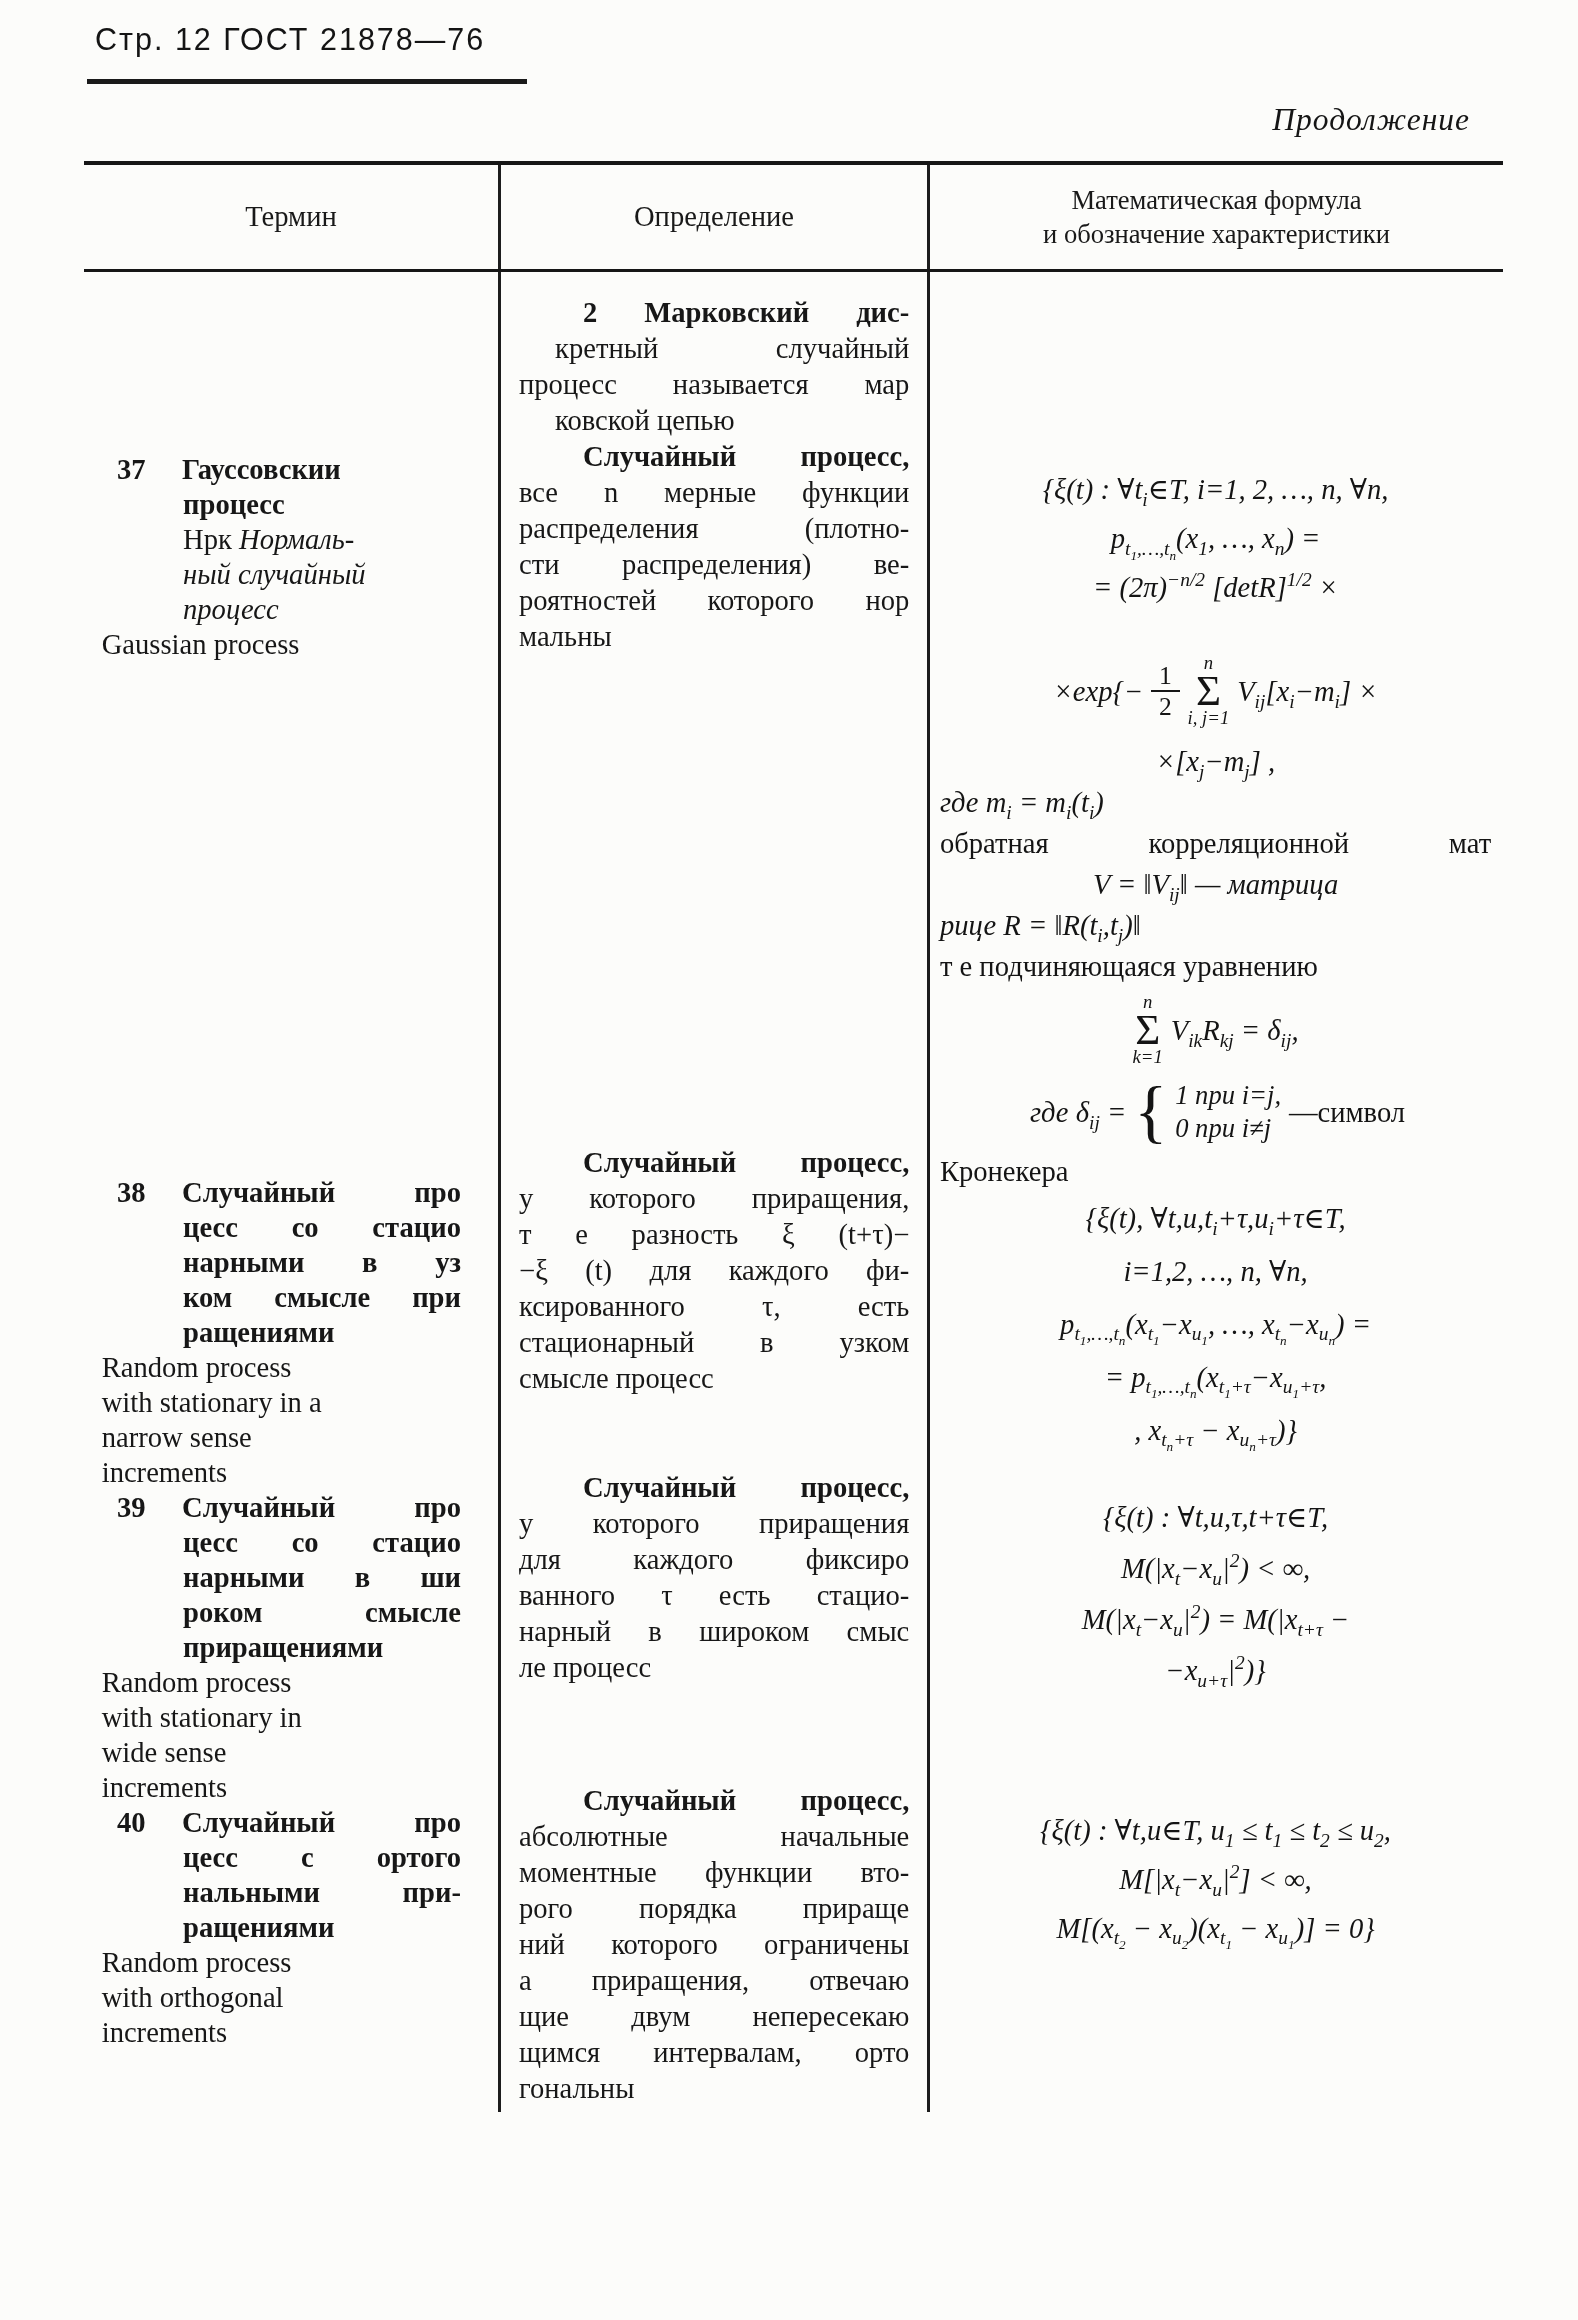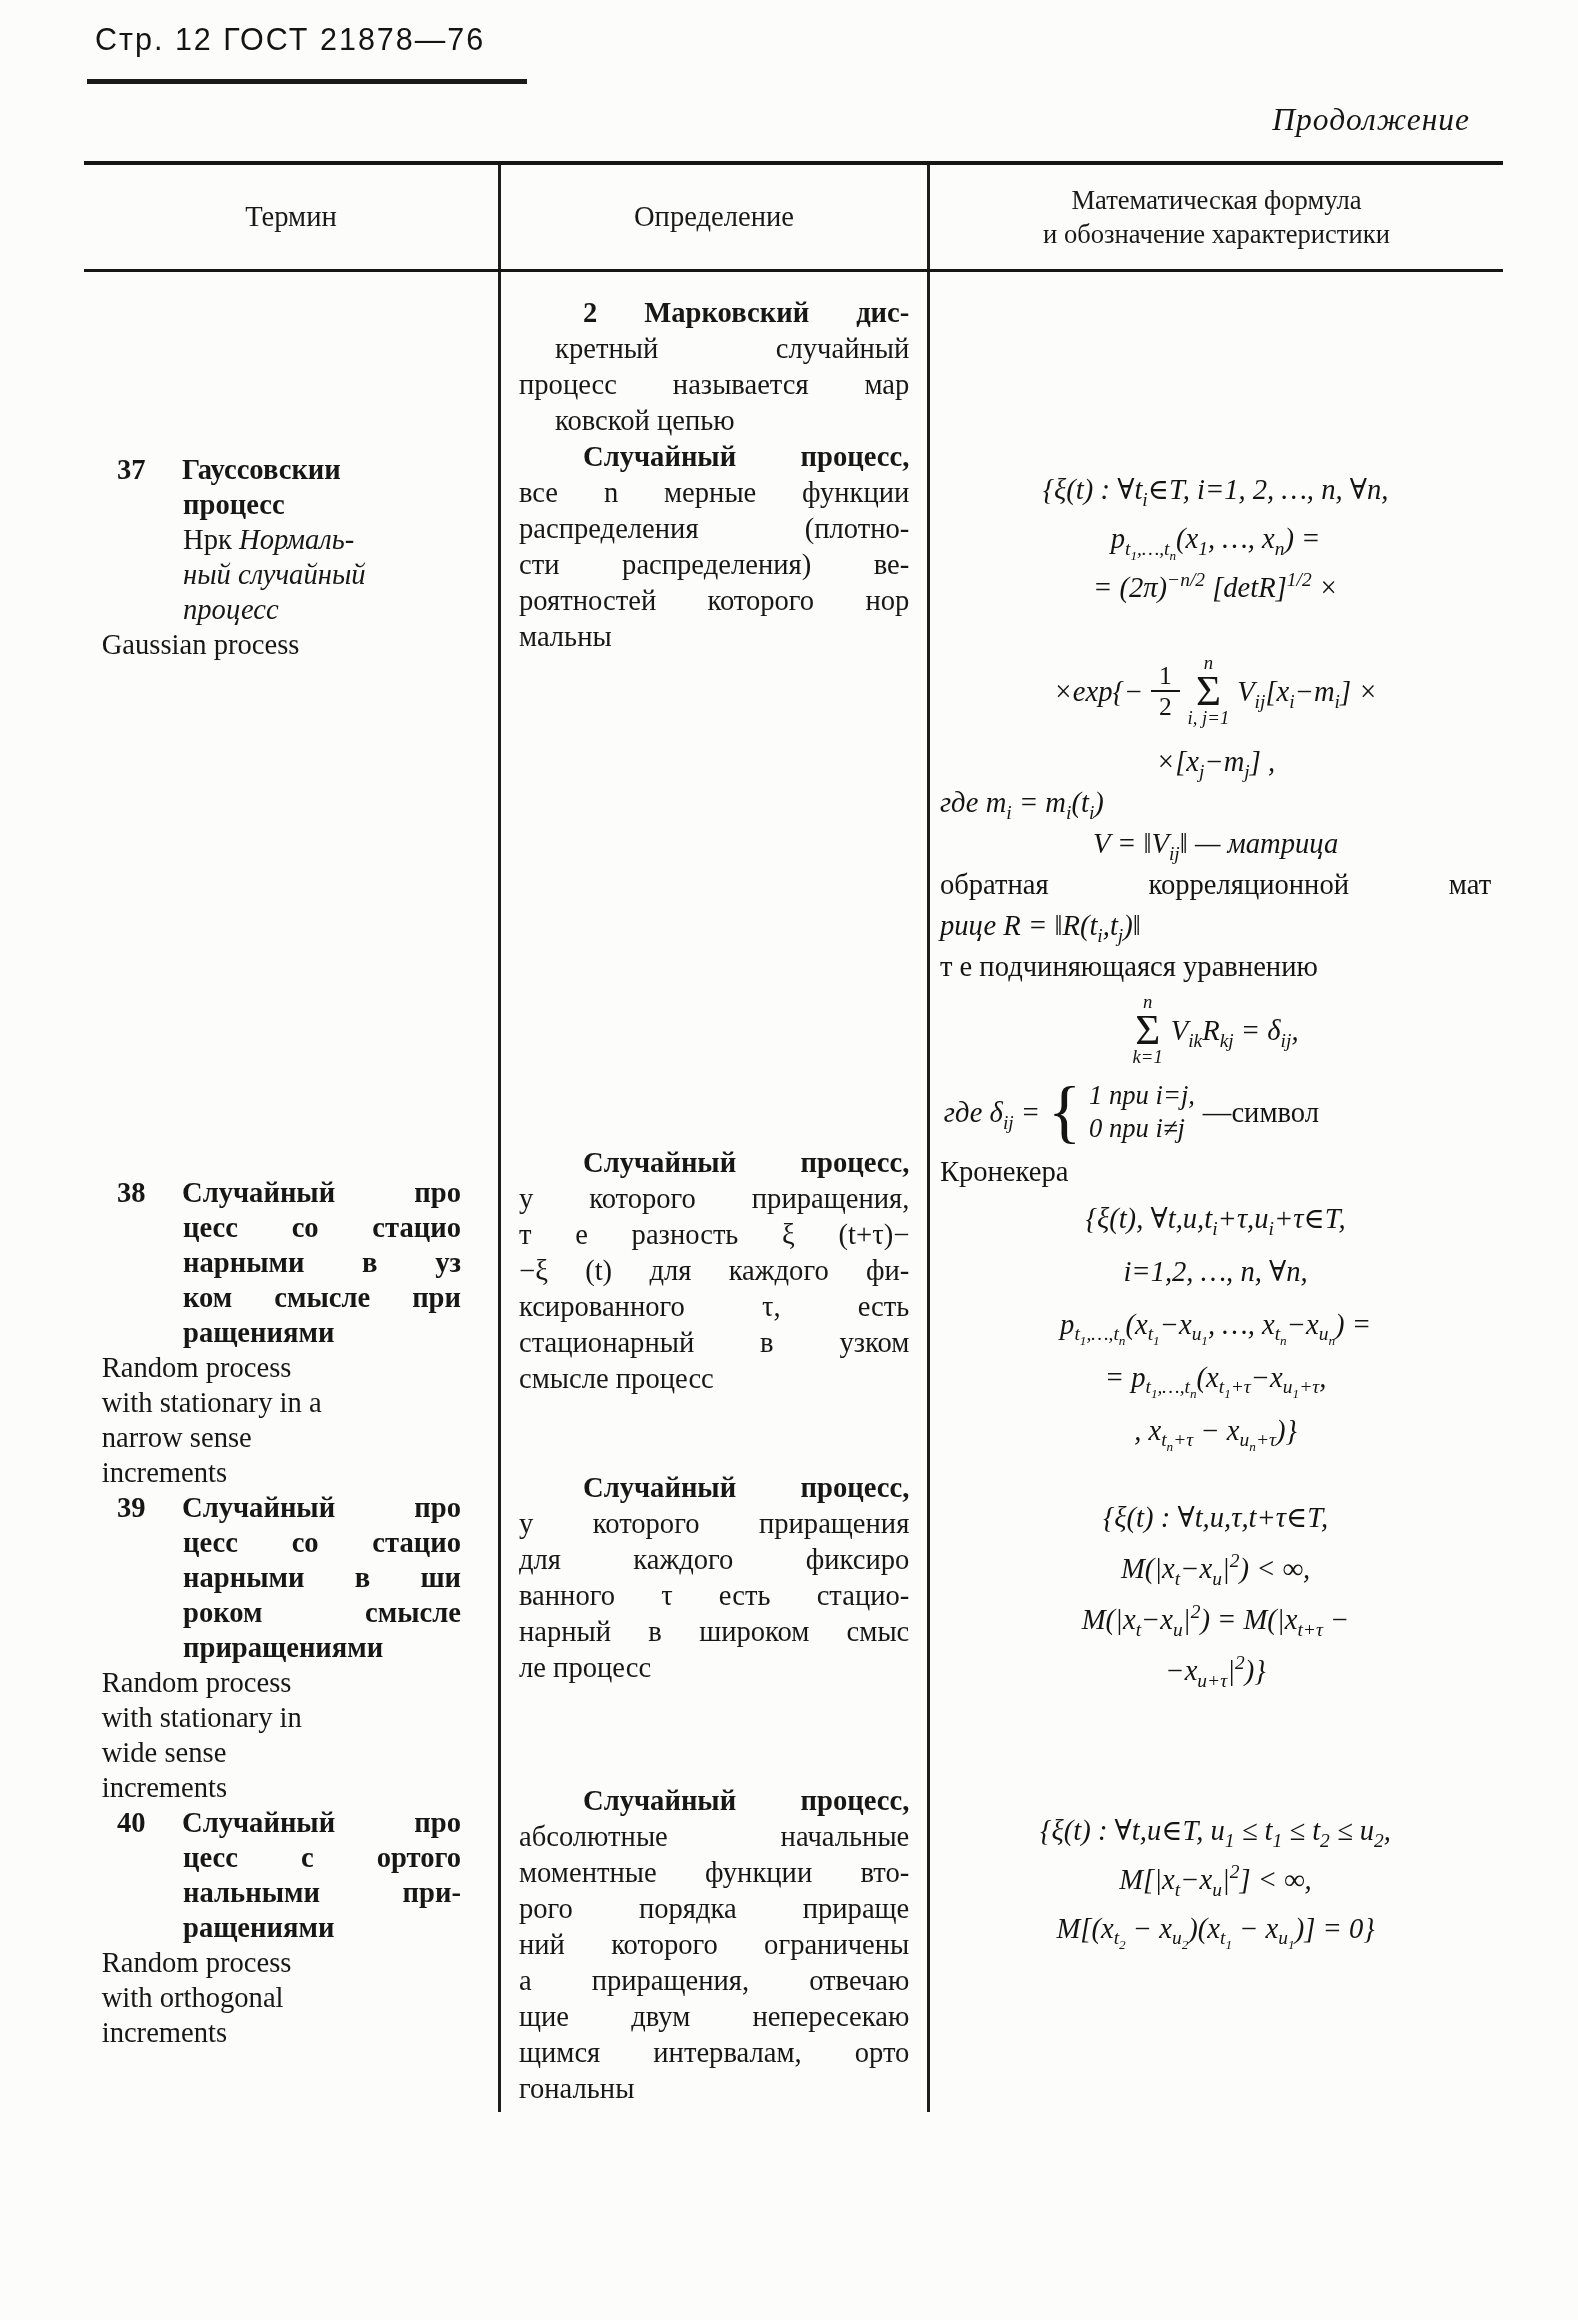--- a/index.html
+++ b/index.html
@@ -66,21 +66,21 @@
   .f-constr{display:flex; align-items:center; justify-content:center; gap:7.9px; white-space:nowrap;}
   .h100{height:99px;} .h88{height:87px;} .h78{height:77px;}
   .fpart{font-style:italic;}
   .frac{display:inline-block; text-align:center; font-size:25.6px; font-style:normal;}
   .fr-n{display:block; border-bottom:2px solid #161616; padding:0 7.9px; line-height:29.6px;}
   .fr-d{display:block; line-height:29.6px;}
   .bigsum{display:inline-block; text-align:center;}
   .s-top{display:block; font-size:18.7px; line-height:16.7px; font-style:italic;}
   .s-sym{display:block; font-size:43px; line-height:37px; font-style:normal;}
   .s-bot{display:block; font-size:18.7px; line-height:17.7px; font-style:italic;}
-  .kron{justify-content:flex-start; padding-left:13.8px;}
+  .kron{justify-content:center; padding-left:13.8px;}
   .brace{font-size:69px; font-weight:300; font-style:normal; line-height:69px;}
   .cases{display:inline-block;}
   .case{display:block; font-size:26.6px; line-height:33px; text-align:left; font-style:italic;}
 </style>
 </head>
 <body>
 
 <div class="page">
 
   <div class="hdr-left">
@@ -217,22 +217,22 @@
             <span class="s-top">n</span>
             <span class="s-sym">Σ</span>
             <span class="s-bot">i, j=1</span>
           </span>
           <span class="fpart">V<sub>ij</sub>[x<sub>i</sub>−m<sub>i</sub>] ×</span>
         </div>
 
         <div class="fblock lh42">
             <div class="f-line">×[x<sub>j</sub>−m<sub>j</sub>] ,</div>
             <div class="f-line left">где   m<sub>i</sub> = m<sub>i</sub>(t<sub>i</sub>)</div>
+            <div class="f-line left rom jl">обратная корреляционной мат</div>
             <div class="f-line">V = ‖V<sub>ij</sub>‖ —  матрица</div>
-            <div class="f-line left rom jl">обратная корреляционной мат</div>
             <div class="f-line left">рице   R = ‖R(t<sub>i</sub>,t<sub>j</sub>)‖</div>
             <div class="f-line left rom">т е подчиняющаяся уравнению</div>
           </div>
 
         <div class="f-line f-constr h88">
           <span class="bigsum">
             <span class="s-top">n</span>
             <span class="s-sym">Σ</span>
             <span class="s-bot">k=1</span>
           </span>

